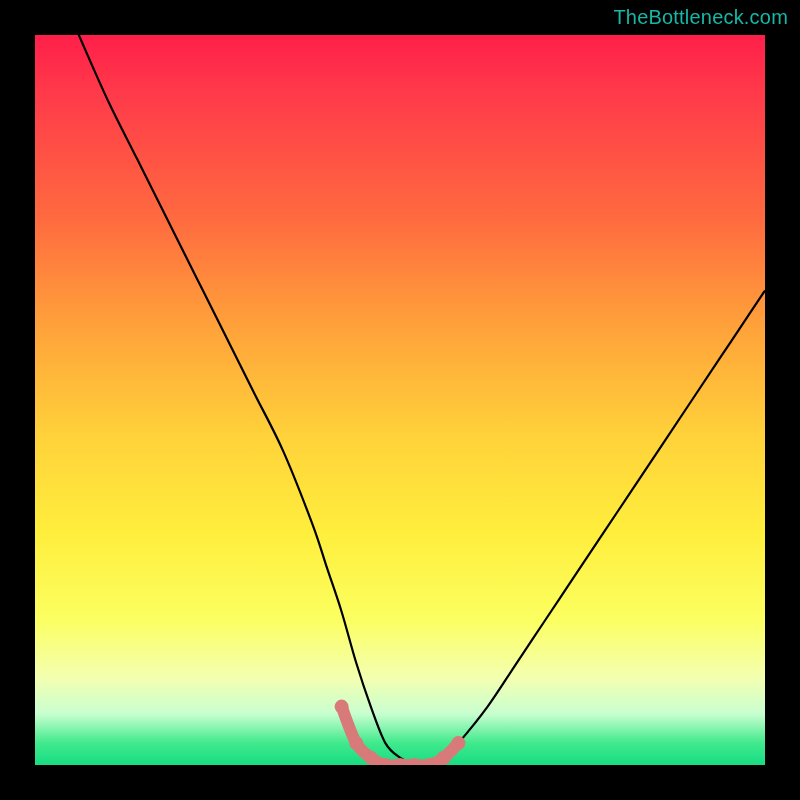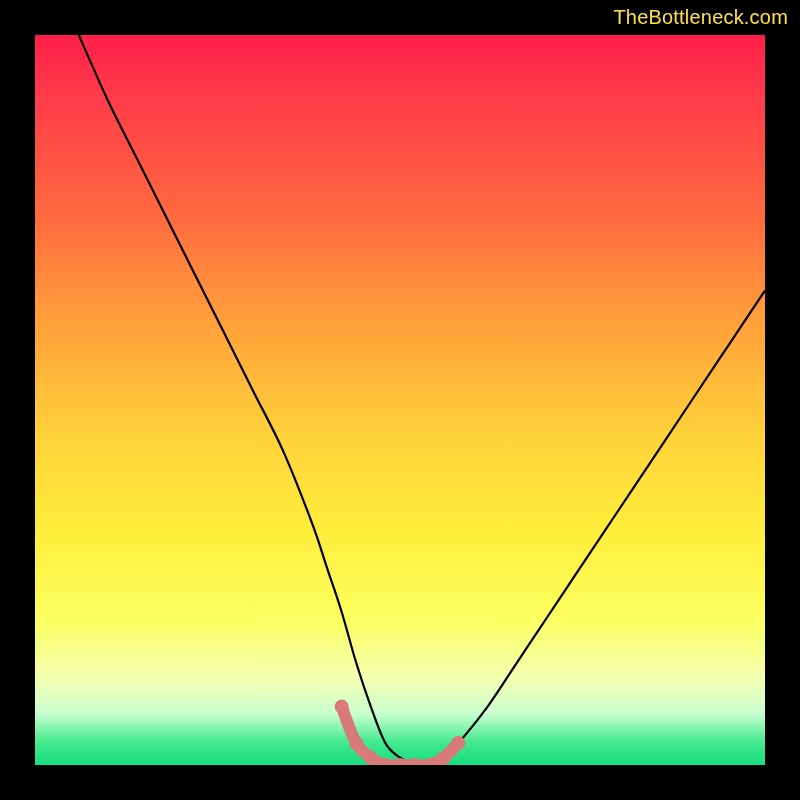--- a/index.html
+++ b/index.html
@@ -41,21 +41,21 @@
       #f4ffb0 88%,
       #c8ffd0 93%,
       #40e98c 97%,
       #18dc82 100%
     );
   }
   .watermark {
     position: absolute;
     top: 6px;
     right: 12px;
-    color: #fde047;
+    color: #14b8a6;
     font-size: 20px;
     font-weight: 500;
     letter-spacing: 0.2px;
     user-select: none;
   }
   svg.curve {
     position: absolute;
     inset: 0;
     width: 730px;
     height: 730px;

